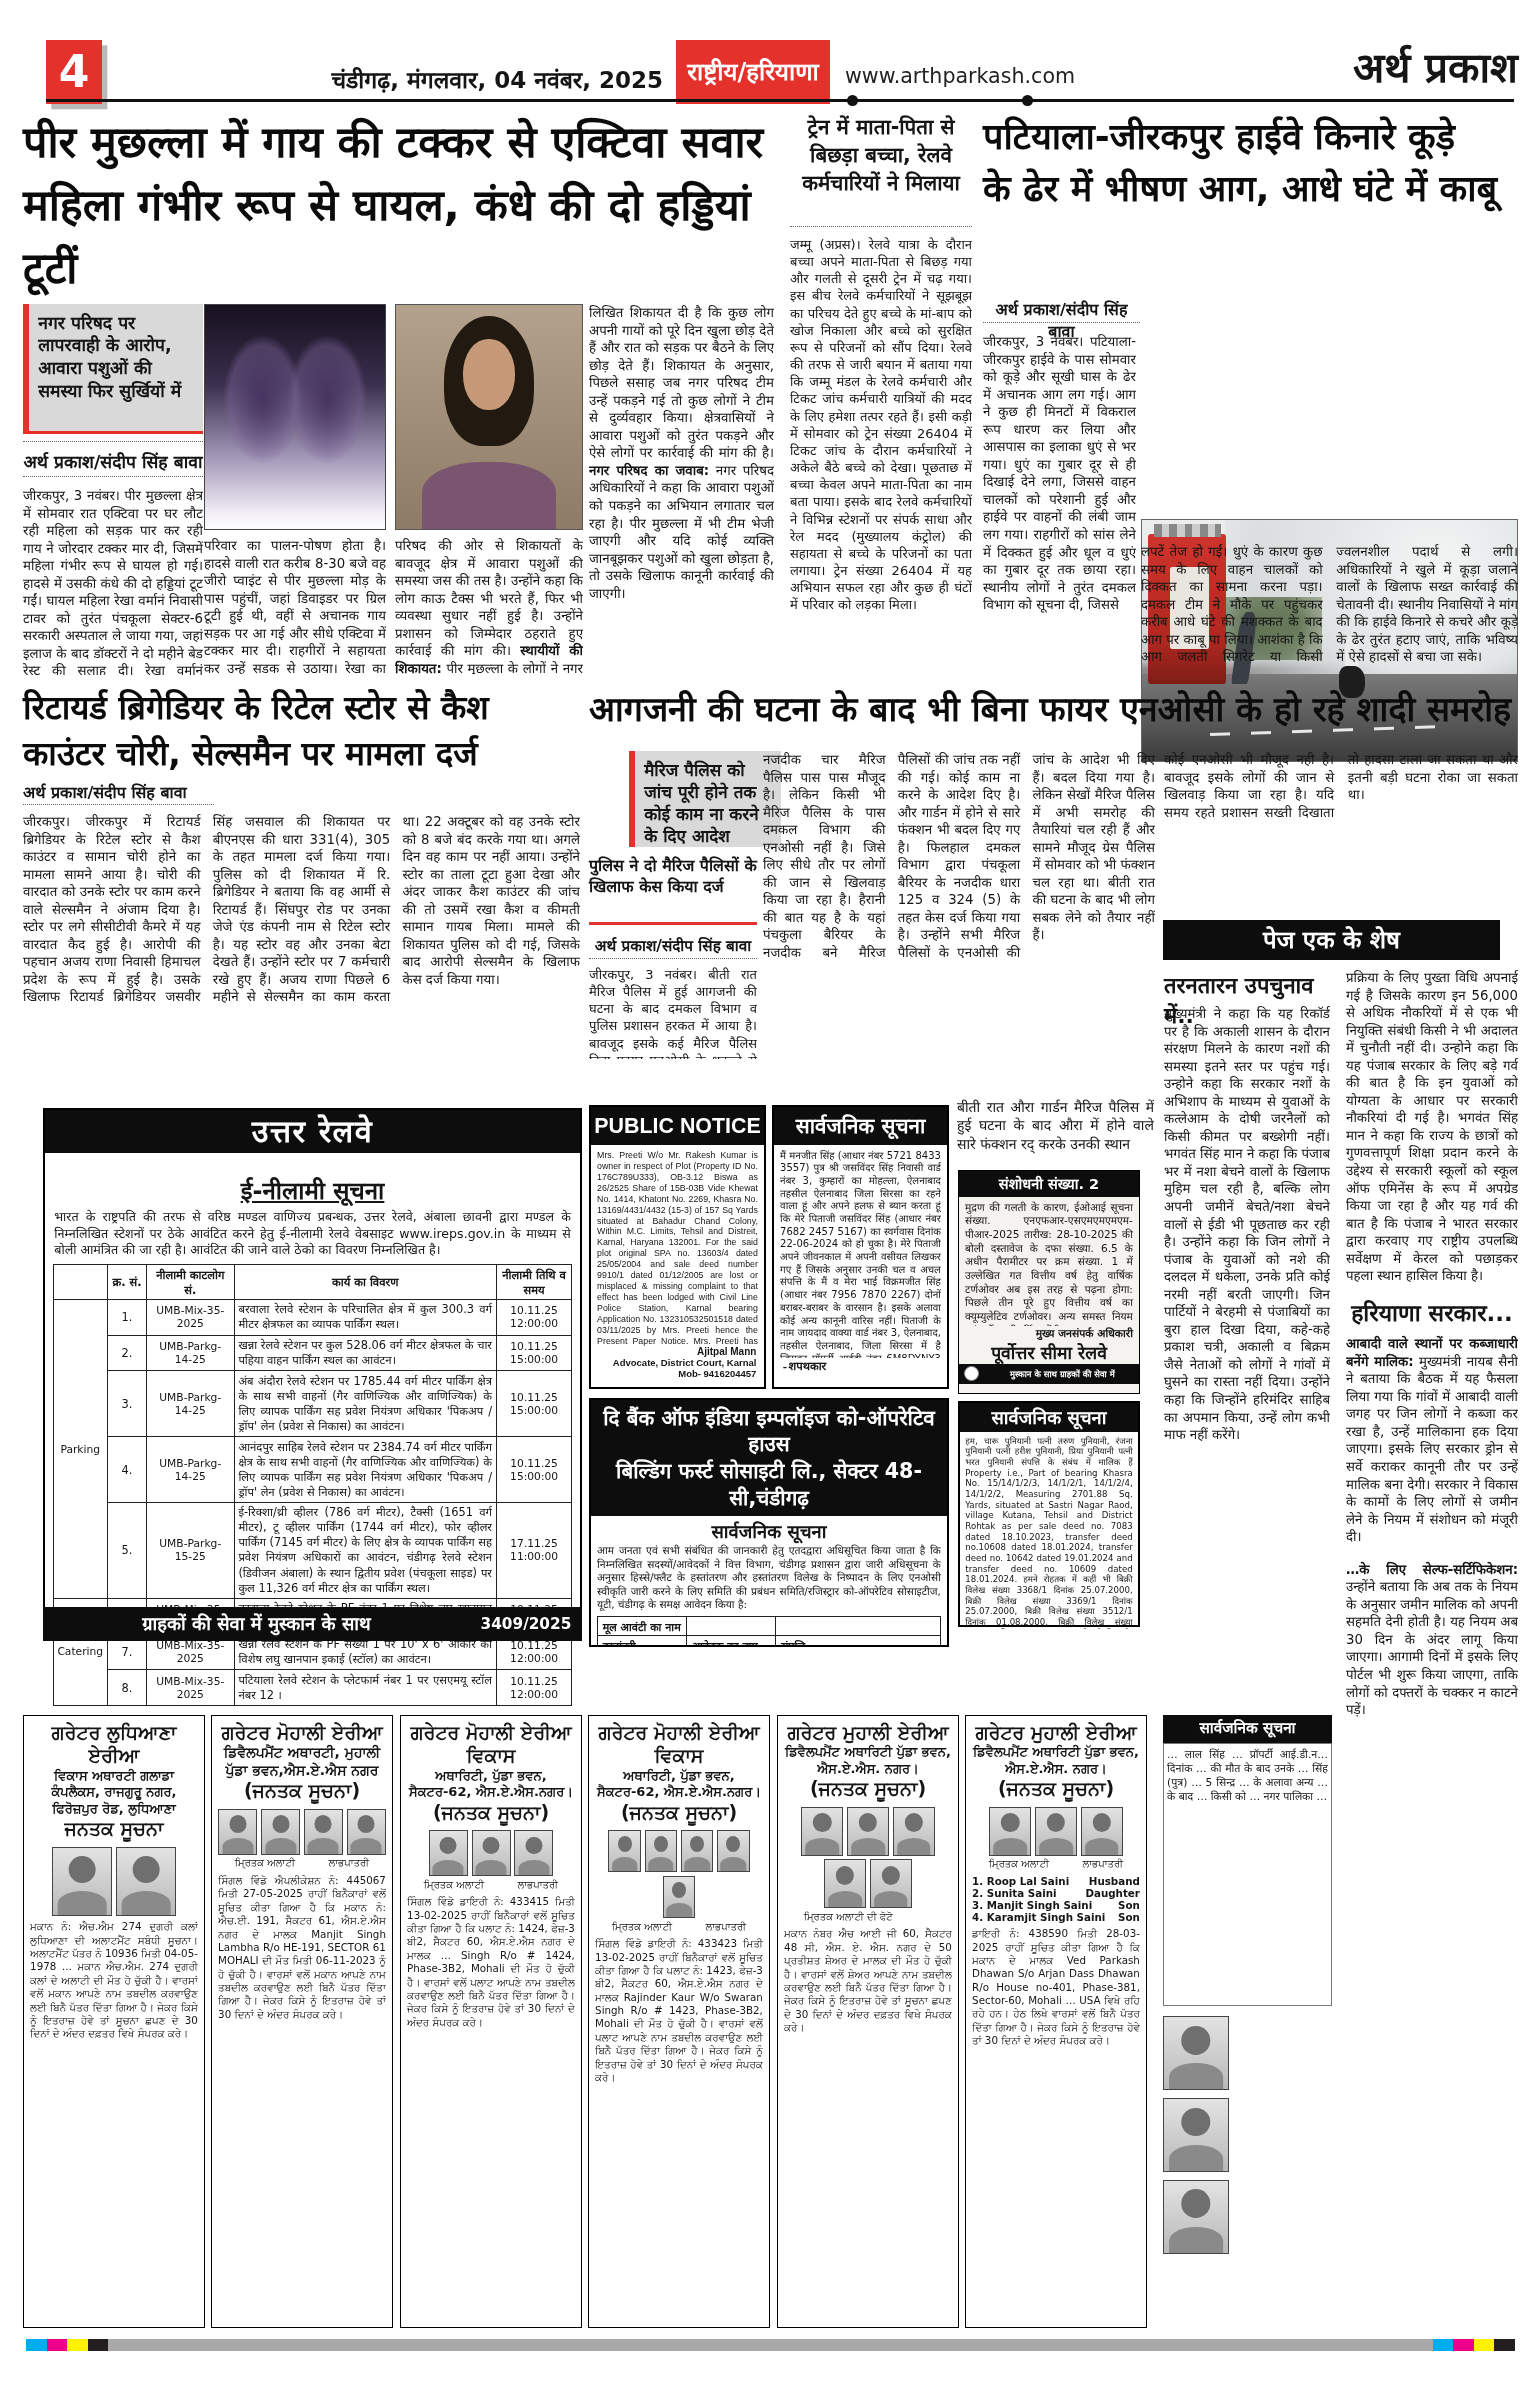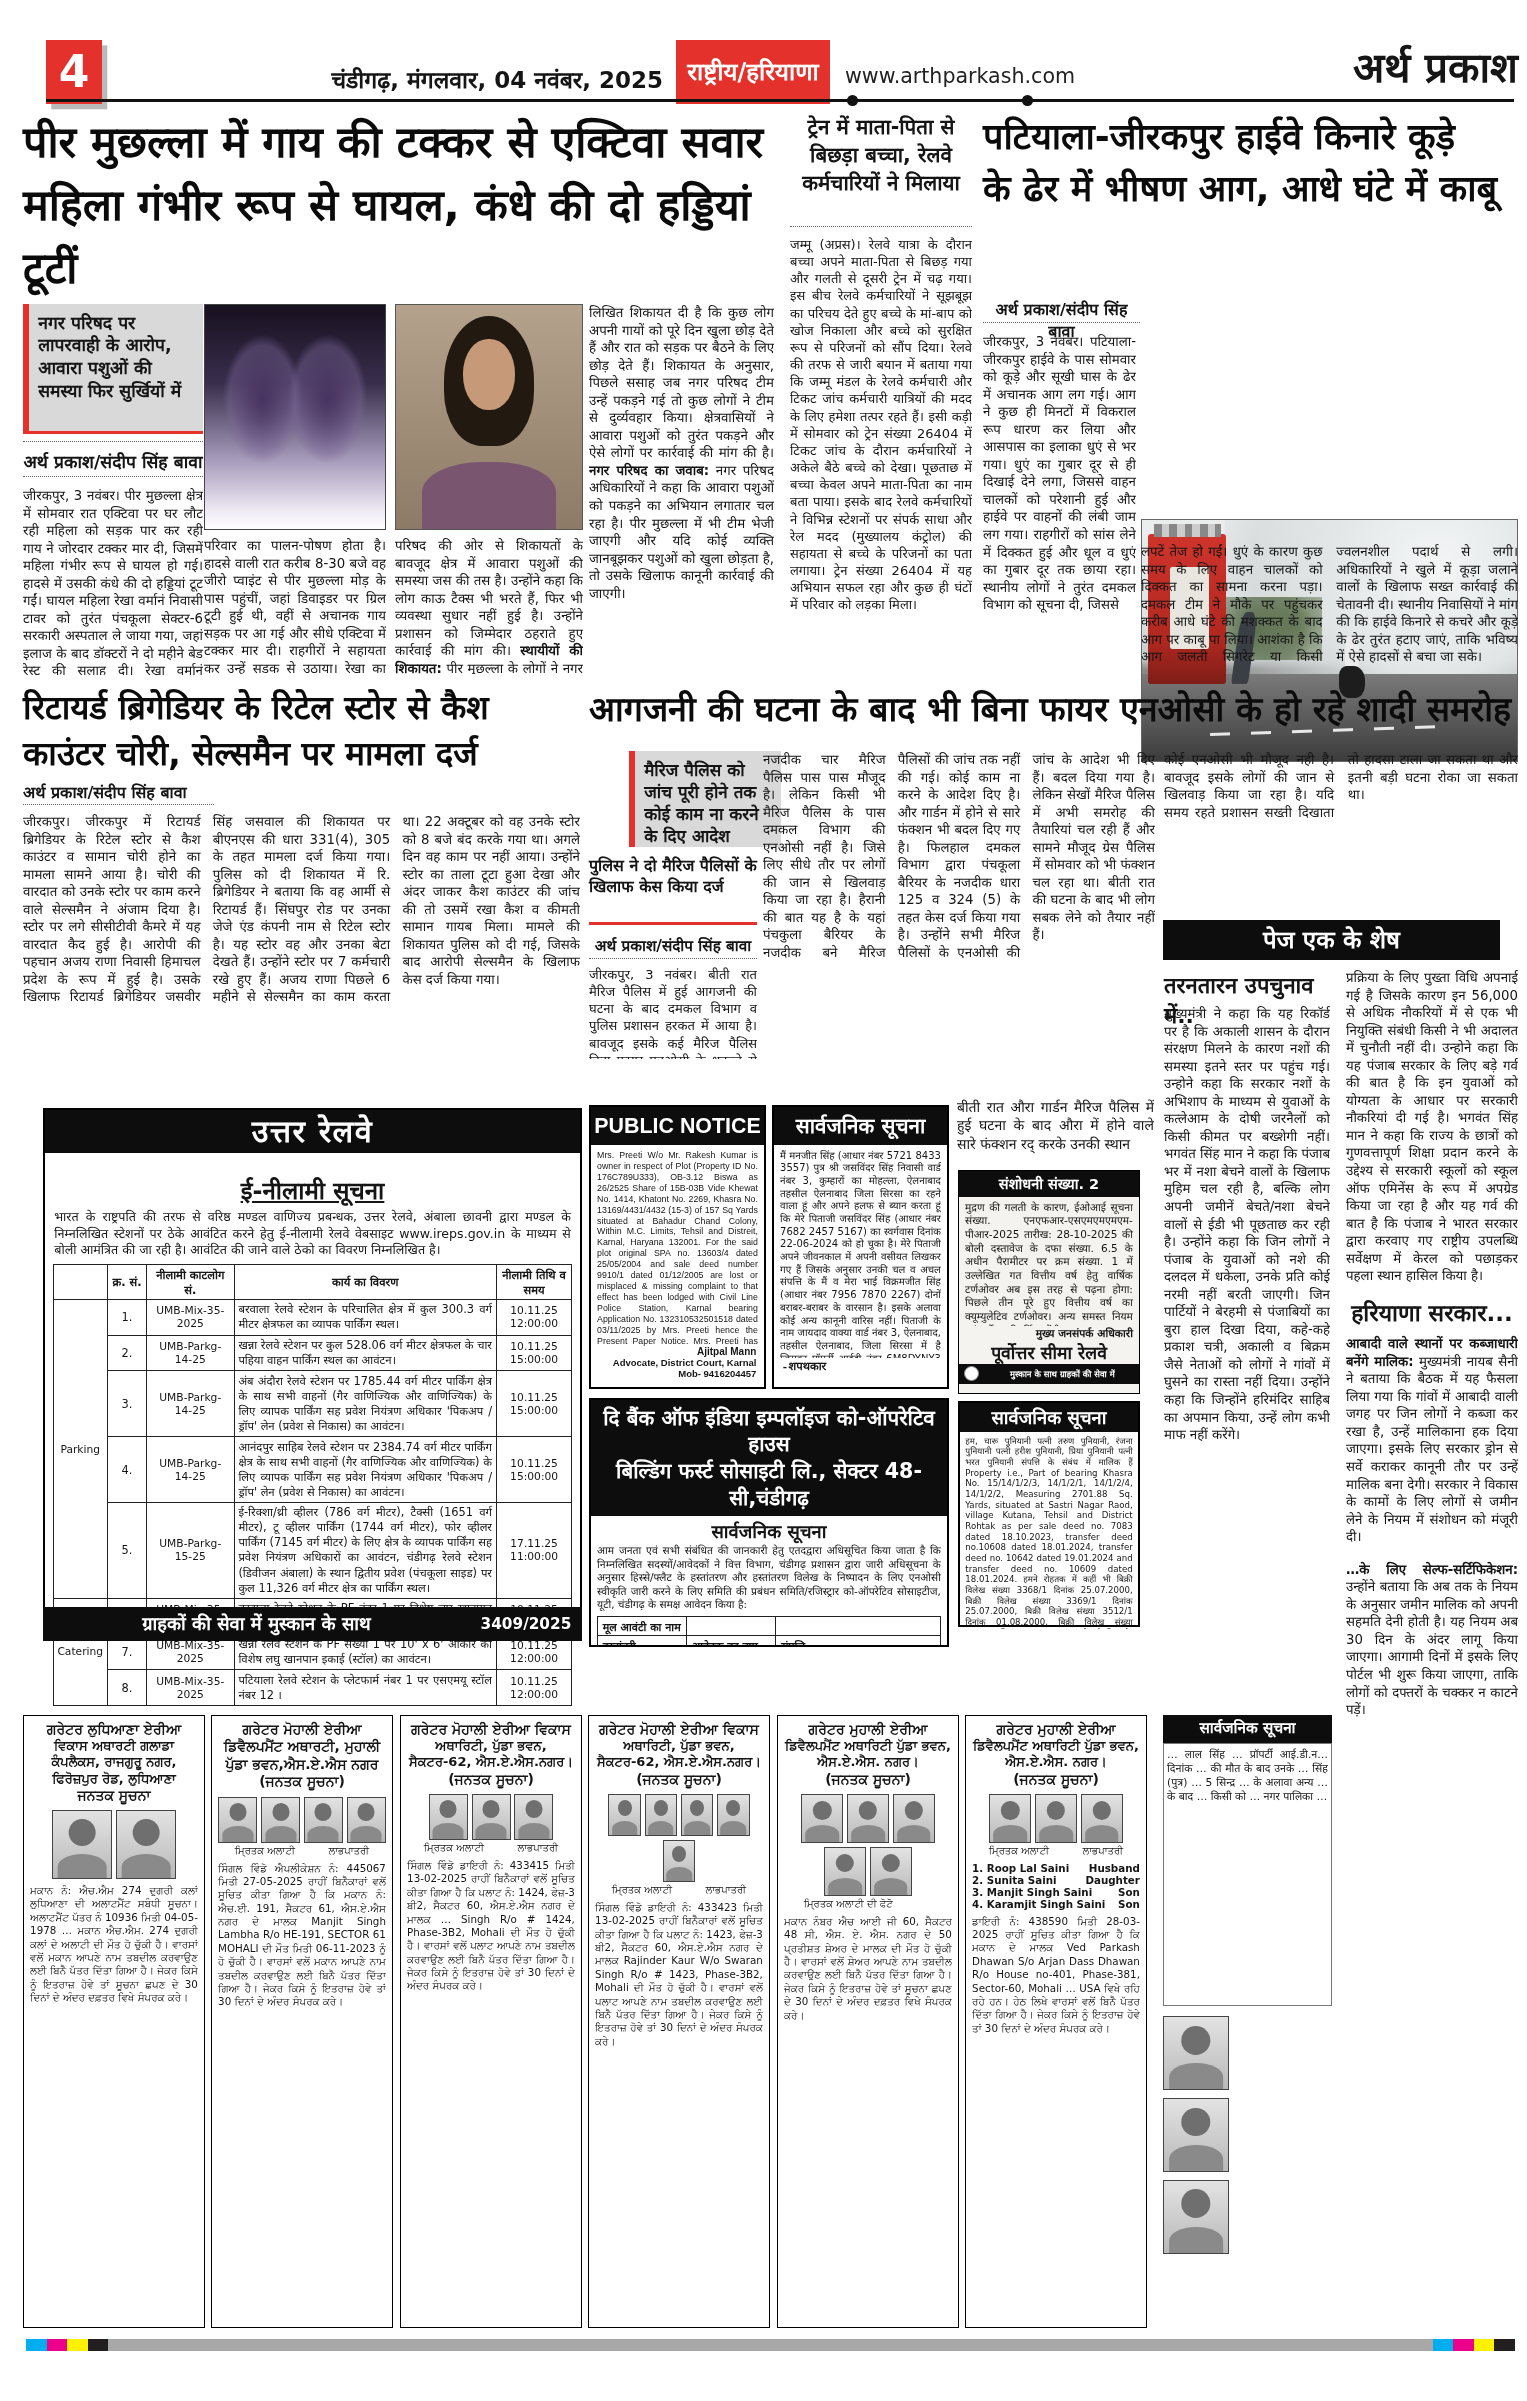--- a/index.html
+++ b/index.html
@@ -56,21 +56,21 @@
   td.sideLbl{width:40px;font-size:10.7px;text-align:center;border:1.1px solid #222;}
   td.num{text-align:center;width:26px;}
   td.cat{text-align:center;width:76px;font-size:10.7px;}
   td.dt{text-align:center;width:64px;font-size:10.7px;}
   table.bank{border-collapse:collapse;width:100%;font-size:11px;margin-top:3.1px;}
   table.bank th,table.bank td{border:1.1px solid #222;padding:1.5px 4.6px;text-align:left;font-weight:bold;}
   
   .nbox{border:2.3px solid #000;}
   .nhead{background:#0d0d0d;color:#fff;font-weight:bold;text-align:center;}
   .cls-box{border:1.5px solid #000;padding:4.6px 6.1px;overflow:hidden;}
-  .cls-t{font-weight:bold;text-align:center;font-size:14px;line-height:1.25;}
+  .cls-t{font-weight:bold;text-align:center;font-size:19px;line-height:1.25;}
   .cls-b{font-size:10.3px;text-align:justify;line-height:1.3;margin-top:4.6px;overflow:hidden;}
   .ph-row{display:flex;justify-content:center;gap:3.8px;margin-top:6.1px;flex-wrap:wrap;}
   .ph-lbl{display:flex;justify-content:space-around;font-size:10px;margin-top:2.3px;}
   .nm-row{display:flex;justify-content:space-between;font-size:10.3px;font-weight:bold;}
   
   .cbar{display:flex;align-items:stretch;}
   .cbar .sw{width:20.6px;}
   .cbar .mid{flex:1;background:#a8a8a8;}
 </style>
 </head>

